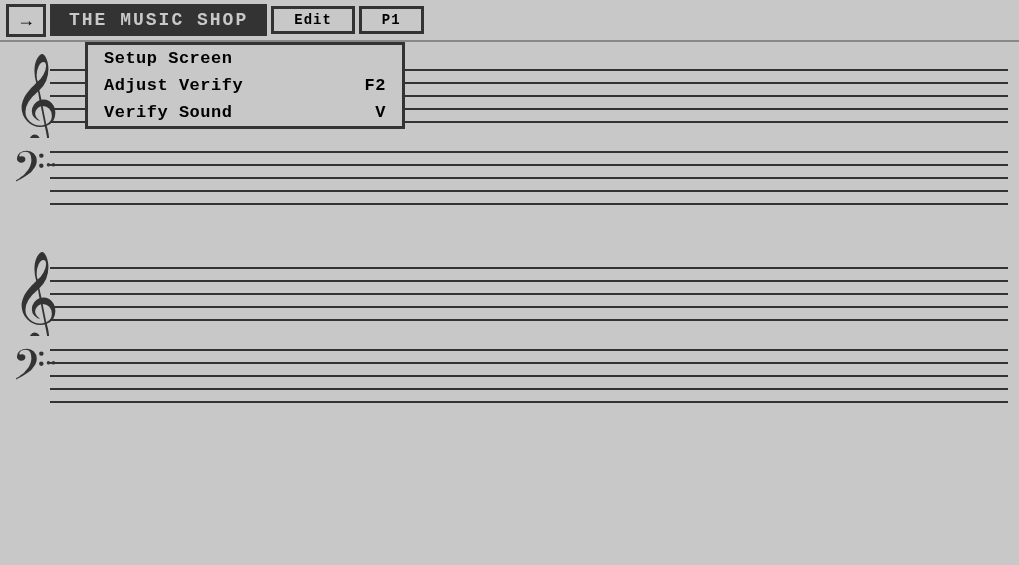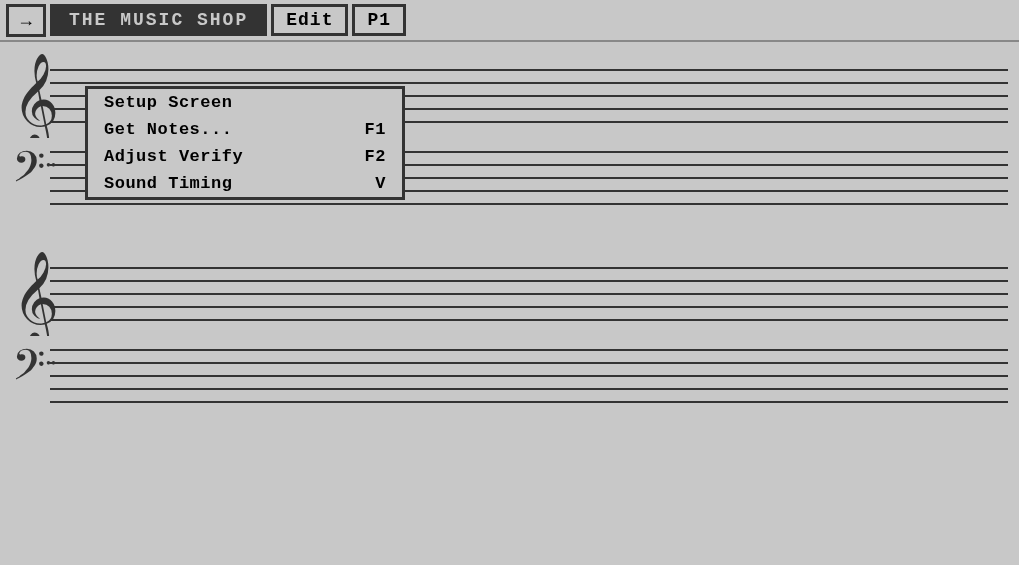--- a/index.html
+++ b/index.html
@@ -30,23 +30,23 @@
       background: #c8c8c8;
       padding: 4px 6px;
       gap: 4px;
       height: 42px;
       border-bottom: 2px solid #888;
     }
 
     .menu-btn {
       border: 3px solid #333;
       background: #c8c8c8;
-      padding: 3px 12px;
+      padding: 3px 20px;
       font-family: 'Courier New', Courier, monospace;
-      font-size: 18px;
+      font-size: 14px;
       font-weight: bold;
       cursor: pointer;
       letter-spacing: 1px;
     }
 
     .menu-btn-arrow {
       border: 3px solid #333;
       background: #c8c8c8;
       padding: 3px 8px;
       font-size: 18px;
@@ -78,21 +78,20 @@
 
     
     .dropdown {
       position: absolute;
       top: 42px;
       left: 85px;
       background: #c8c8c8;
       border: 3px solid #333;
       z-index: 100;
       min-width: 320px;
-      margin-top: 44px;
     }
 
     .dropdown-item {
       display: flex;
       justify-content: space-between;
       padding: 4px 16px;
       font-family: 'Courier New', Courier, monospace;
       font-size: 17px;
       font-weight: bold;
       cursor: pointer;
@@ -120,29 +119,25 @@
     <button class="menu-btn">Edit</button>
     <button class="menu-btn">P1</button>
   </div>
 
   <div class="dropdown">
     <div class="dropdown-item">
       <span class="dropdown-item-label">Setup Screen</span>
       <span class="dropdown-item-shortcut"></span>
     </div>
     <div class="dropdown-item">
-      <span class="dropdown-item-label">Get Notes...</span>
-      <span class="dropdown-item-shortcut">F1</span>
-    </div>
-    <div class="dropdown-item">
       <span class="dropdown-item-label">Adjust Verify</span>
       <span class="dropdown-item-shortcut">F2</span>
     </div>
     <div class="dropdown-item">
-      <span class="dropdown-item-label">Sound Timing</span>
+      <span class="dropdown-item-label">Verify Sound</span>
       <span class="dropdown-item-shortcut">V</span>
     </div>
   </div>
 
   <div style="position: relative; margin-top: 6px;">
 
     <svg width="1003" height="90" style="display:block; margin: 0 8px;">
 
       <text x="4" y="78" font-size="80" font-family="serif" fill="#333">𝄞</text>
 

